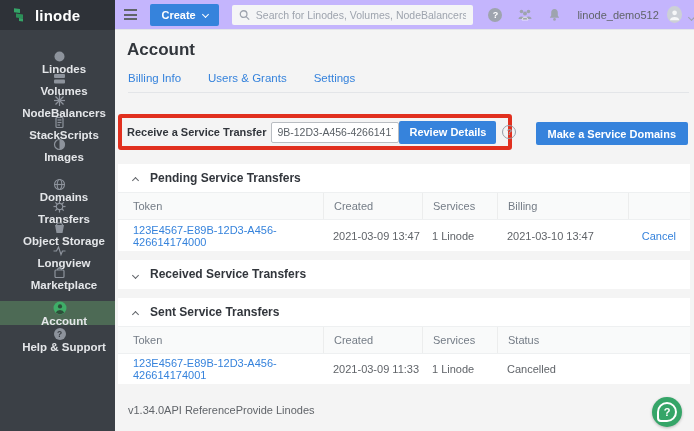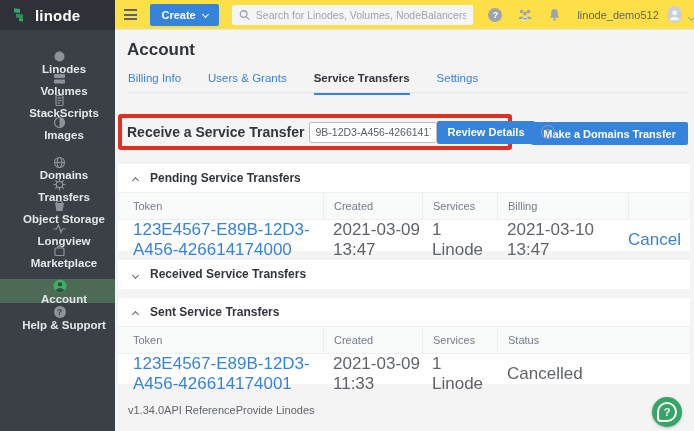--- a/index.html
+++ b/index.html
@@ -21,21 +21,21 @@
   .nav-item .nicon { width:14px; height:14px; margin-right:9px; display:flex;
     align-items:center; justify-content:center; flex:none; }
   .nav-item.account { margin-top:14px; height:24px; background:#4d6a55; }
   .nav-item.help { height:24px; margin-top:2px; }
   .qcircle { width:12px; height:12px; border-radius:50%; background:#8d939c;
     color:#3b4046; font-size:8.5px; font-weight:bold; display:flex;
     align-items:center; justify-content:center; }
 
   
   .topbar { position:absolute; left:115px; top:0; width:579px; height:30px;
-    background:#fde047; border-bottom:1px solid #e3e5e8; display:flex;
+    background:#c4b5fd; border-bottom:1px solid #e3e5e8; display:flex;
     align-items:center; z-index:4; }
   .hamburger { width:15px; margin-left:9px; cursor:pointer; }
   .hamburger div { height:2px; background:#606469; margin:2.5px 0; }
   .create-btn { margin-left:13px; height:22px; background:#3683dc; color:#fff;
     border:none; border-radius:2px; font-size:11px; font-weight:bold;
     padding:0 11px; display:flex; align-items:center; gap:7px; cursor:pointer;
     font-family:inherit; }
   .chev { width:5px; height:5px; border-right:1.6px solid currentColor;
     border-bottom:1.6px solid currentColor; transform:rotate(45deg);
     display:inline-block; }
@@ -63,21 +63,21 @@
   .tab { font-size:11.5px; color:#3683dc; margin-right:27px; padding-bottom:9px;
     cursor:pointer; }
   .tab.active { color:#32363c; font-weight:bold;
     border-bottom:2.5px solid #3683dc; }
   .tabline { position:absolute; left:13px; right:5px; top:62px; height:1px;
     background:#e3e5e8; }
 
   .redbox { position:absolute; left:3px; top:84px; width:394px; height:36px;
     border:4px solid #e1301f; border-radius:3px; display:flex; align-items:center;
     padding-left:5px; z-index:3; }
-  .recv-label { font-size:14px; font-weight:bold; color:#32363c; white-space:nowrap; }
+  .recv-label { font-size:11px; font-weight:bold; color:#32363c; white-space:nowrap; }
   .token-input { margin-left:5px; width:128px; height:21px; border:1px solid #b9bdc2;
     border-radius:2px; font-size:10.5px; color:#5a6066; padding:0 5px;
     font-family:inherit; outline:none; flex:none; }
   .review-btn { height:23px; background:#3683dc; color:#fff;
     border:none; border-radius:2px; font-size:11px; font-weight:bold; padding:0 10px;
     cursor:pointer; white-space:nowrap; font-family:inherit; flex:none; }
   .qoutline { margin-left:6px; width:14px; height:14px; border-radius:50%;
     border:1.5px solid #989ea8; color:#989ea8; font-size:9px; font-weight:bold;
     display:flex; align-items:center; justify-content:center; flex:none; cursor:pointer; }
   .make-btn { position:absolute; right:6px; top:92px; height:23px; background:#3683dc;
@@ -95,21 +95,21 @@
   .panel-head .caret.up { margin-top:4px; }
   .panel-title { font-size:12px; font-weight:bold; color:#32363c; }
   .thead, .trow { display:grid; align-items:center; }
   .cols5 { grid-template-columns:205px 99px 75px 1fr 62px; }
   .cols4 { grid-template-columns:205px 99px 75px 1fr; }
   .thead { height:27px; background:#f9fafa; border-top:1px solid #eef0f1;
     font-size:11px; color:#747c86; }
   .thead span { padding-left:10px; border-left:1px solid #eceded; height:100%;
     display:flex; align-items:center; }
   .thead span:first-child { padding-left:15px; border-left:none; }
-  .trow { border-top:1px solid #eef0f1; font-size:17px; color:#606469; }
+  .trow { border-top:1px solid #eef0f1; font-size:11px; color:#606469; }
   .panel.pending .trow { height:32px; }
   .panel.sent .trow { height:31px; }
   .trow span { padding-left:10px; }
   .trow span:first-child { padding-left:15px; }
   .link { color:#3683dc; cursor:pointer; text-decoration:none; }
   .cancel-cell { text-align:right; padding-right:14px !important; padding-left:0 !important; }
 
   
   .footer { position:absolute; left:13px; top:374px; display:flex; 
     font-size:11px; color:#606469; }
@@ -148,20 +148,32 @@
           <span>Linodes</span>
       </div>
       <div class="nav-item">
         <span class="nicon">
           <svg width="13" height="13" viewBox="0 0 13 13">
               <rect x="1" y="2" width="11" height="4" rx="1" fill="#8d939c"></rect>
               <rect x="1" y="7.5" width="11" height="4" rx="1" fill="#8d939c"></rect>
             </svg>
         </span>
           <span>Volumes</span>
+      </div>
+      <div class="nav-item">
+        <span class="nicon">
+          <svg width="13" height="13" viewBox="0 0 13 13" stroke="#8d939c" stroke-width="1.2">
+              <line x1="6.5" y1="1" x2="6.5" y2="12"></line>
+              <line x1="1" y1="6.5" x2="12" y2="6.5"></line>
+              <line x1="2.5" y1="2.5" x2="10.5" y2="10.5"></line>
+              <line x1="10.5" y1="2.5" x2="2.5" y2="10.5"></line>
+              <circle cx="6.5" cy="6.5" r="1.8" fill="#8d939c" stroke="none"></circle>
+            </svg>
+        </span>
+          <span>NodeBalancers</span>
       </div>
       <div class="nav-item">
         <span class="nicon">
           <svg width="13" height="13" viewBox="0 0 13 13" fill="none" stroke="#8d939c" stroke-width="1.2">
               <rect x="3" y="1.5" width="7" height="10" rx="1"></rect>
               <line x1="4.5" y1="4" x2="8.5" y2="4"></line>
               <line x1="4.5" y1="6.5" x2="8.5" y2="6.5"></line>
               <line x1="4.5" y1="9" x2="7" y2="9"></line>
             </svg>
         </span>
@@ -294,32 +306,31 @@
     </span>
     <span class="tb-chev"><span class="chev"></span></span>
   </div>
 
   <div class="content">
     <div class="page-title">Account</div>
 
     <div class="tabs">
       <span class="tab">Billing Info</span>
       <span class="tab">Users &amp; Grants</span>
-      <span class="tab active">Service Transfers</span>
       <span class="tab">Settings</span>
     </div>
     <div class="tabline"></div>
 
     <div class="redbox">
       <span class="recv-label">Receive a Service Transfer</span>
       <input class="token-input" type="text" value="9B-12D3-A456-426614174000" style="">
       <button class="review-btn">Review Details</button>
       <span class="qoutline">?</span>
     </div>
-    <button class="make-btn">Make a Domains Transfer</button>
+    <button class="make-btn">Make a Service Domains</button>
 
     <div class="panel pending">
       <div class="panel-head">
         <span class="chev up caret"></span>
         <span class="panel-title">Pending Service Transfers</span>
       </div>
       <div class="thead cols5">
         <span>Token</span>
         <span>Created</span>
         <span>Services</span>

